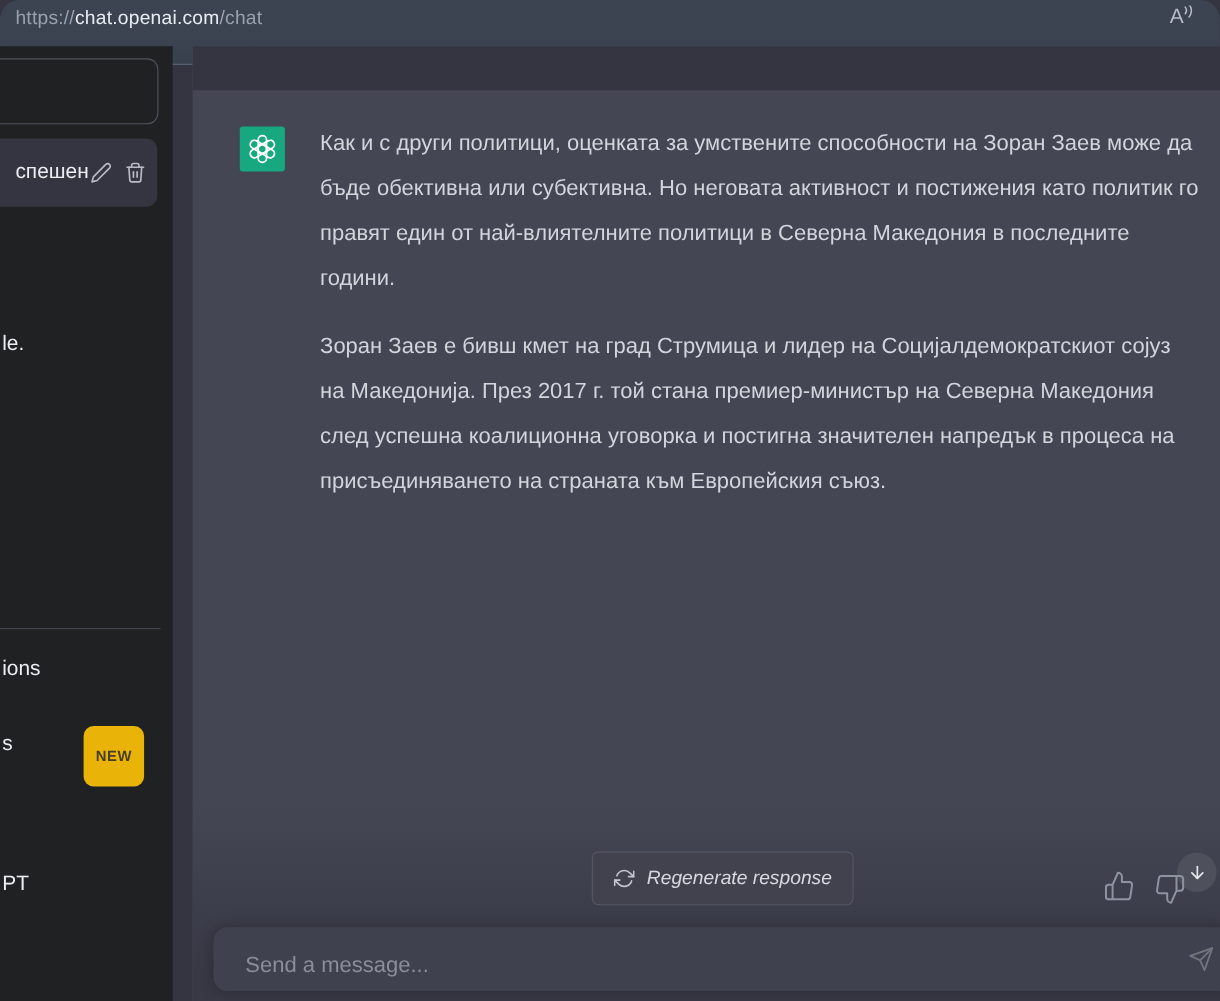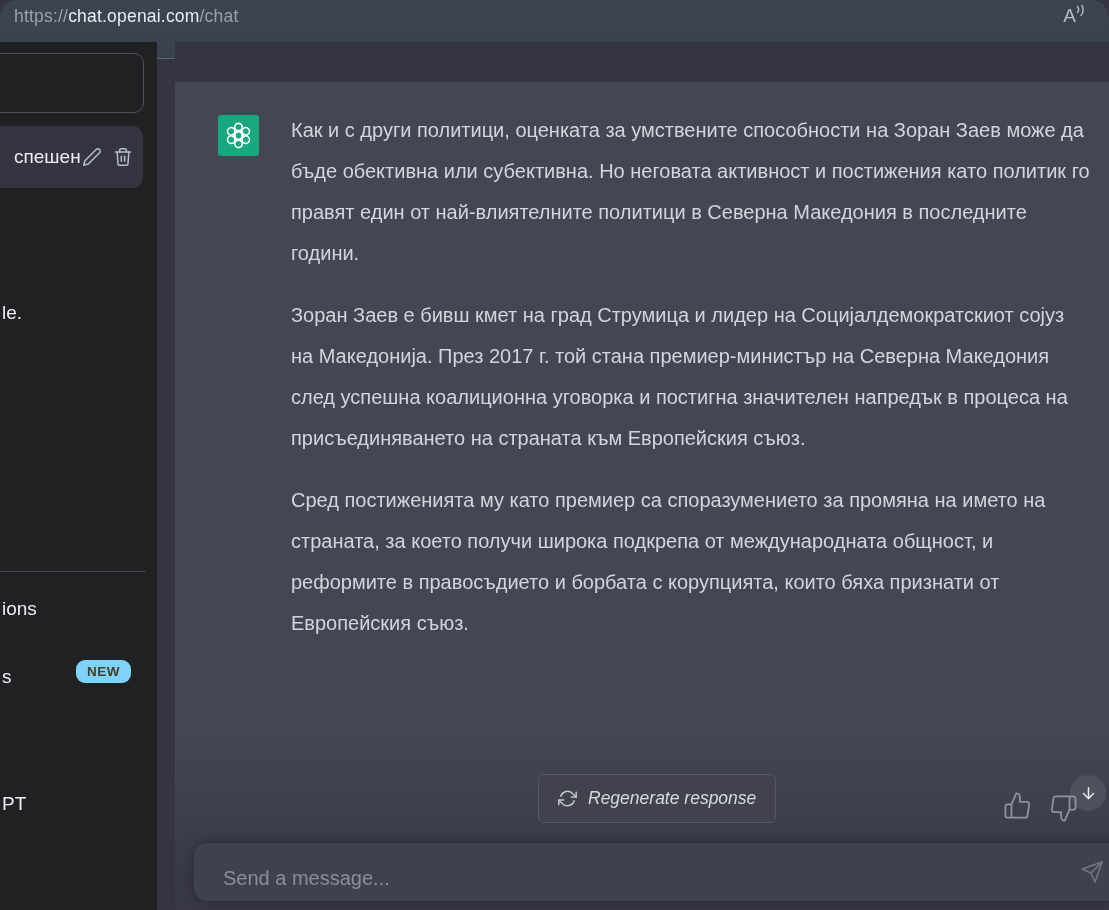--- a/index.html
+++ b/index.html
@@ -22,22 +22,22 @@
   #new-chat-box { position:absolute; left:-26px; top:11px; width:170px; height:60px;
                   border:1px solid #50515b; border-radius:10px; }
   #active-chat { position:absolute; left:-26px; top:84px; width:169px; height:62px;
                  background:#343541; border-radius:10px; display:flex; align-items:center; }
   #active-chat .label { position:absolute; left:28px; font-size:19px; white-space:nowrap;margin-left:12px; }
   #active-chat .icon-btn { position:absolute; top:21px; width:20px; height:20px; color:#b9bcc6; }
   #active-chat .pencil { left:108px; }
   #active-chat .trash  { left:139px; }
   .side-item { position:absolute; left:2px; font-size:19px; color:#ececf1; white-space:nowrap; }
   #side-divider { position:absolute; left:0; top:529px; width:146px; height:1px; background:#45464f; }
-  #new-badge { position:absolute; left:76px; top:618px; padding:4px 11px; border-radius:9px;
-               background:#7dd3fc; color:#473f24; font-size:13.5px; font-weight:bold; letter-spacing:.5px; }
+  #new-badge { position:absolute; left:76px; top:618px; padding:20px 11px; border-radius:9px;
+               background:#eab308; color:#473f24; font-size:13.5px; font-weight:bold; letter-spacing:.5px; }
 
   
   #main { position:absolute; left:157px; top:42px; width:952px; height:868px;
           background:#444654; overflow:hidden;margin-left:18px; }
   #user-strip { position:absolute; left:0; top:0; width:100%; height:40px; background:#343541; }
 
   #avatar { position:absolute; left:43px; top:73px; width:41px; height:41px; border-radius:3px;
             background:#17a87f; display:flex; align-items:center; justify-content:center; }
 
   #assistant-text { position:absolute; left:116px; top:68px; width:800px; }
@@ -127,21 +127,20 @@
           <rect x="15.5" y="4.5" width="10" height="22" rx="5" transform="rotate(180 20.5 20.5)"></rect>
           <rect x="15.5" y="4.5" width="10" height="22" rx="5" transform="rotate(240 20.5 20.5)"></rect>
           <rect x="15.5" y="4.5" width="10" height="22" rx="5" transform="rotate(300 20.5 20.5)"></rect>
         </g>
       </svg>
     </div>
 
     <div id="assistant-text">
       <p>Как и с други политици, оценката за умствените способности на Зоран Заев може да бъде обективна или субективна. Но неговата активност и постижения като политик го правят един от най-влиятелните политици в Северна Македония в последните години.</p>
       <p>Зоран Заев е бивш кмет на град Струмица и лидер на Социјалдемократскиот сојуз на Македонија. През 2017 г. той стана премиер-министър на Северна Македония след успешна коалиционна уговорка и постигна значителен напредък в процеса на присъединяването на страната към Европейския съюз.</p>
-      <p>Сред постиженията му като премиер са споразумението за промяна на името на страната, за което получи широка подкрепа от международната общност, и реформите в правосъдието и борбата с корупцията, които бяха признати от Европейския съюз.</p>
     </div>
 
     <div id="bottom-fade"></div>
 
     <div id="regen-btn">
       <svg width="19" height="19" viewBox="0 0 24 24" fill="none" stroke="currentColor" stroke-width="1.9" stroke-linecap="round" stroke-linejoin="round">
         <path d="M23 4v6h-6"></path>
           <path d="M1 20v-6h6"></path>
         <path d="M3.51 9a9 9 0 0 1 14.85-3.36L23 10"></path>
           <path d="M1 14l4.64 4.64A9 9 0 0 0 20.49 15"></path>

